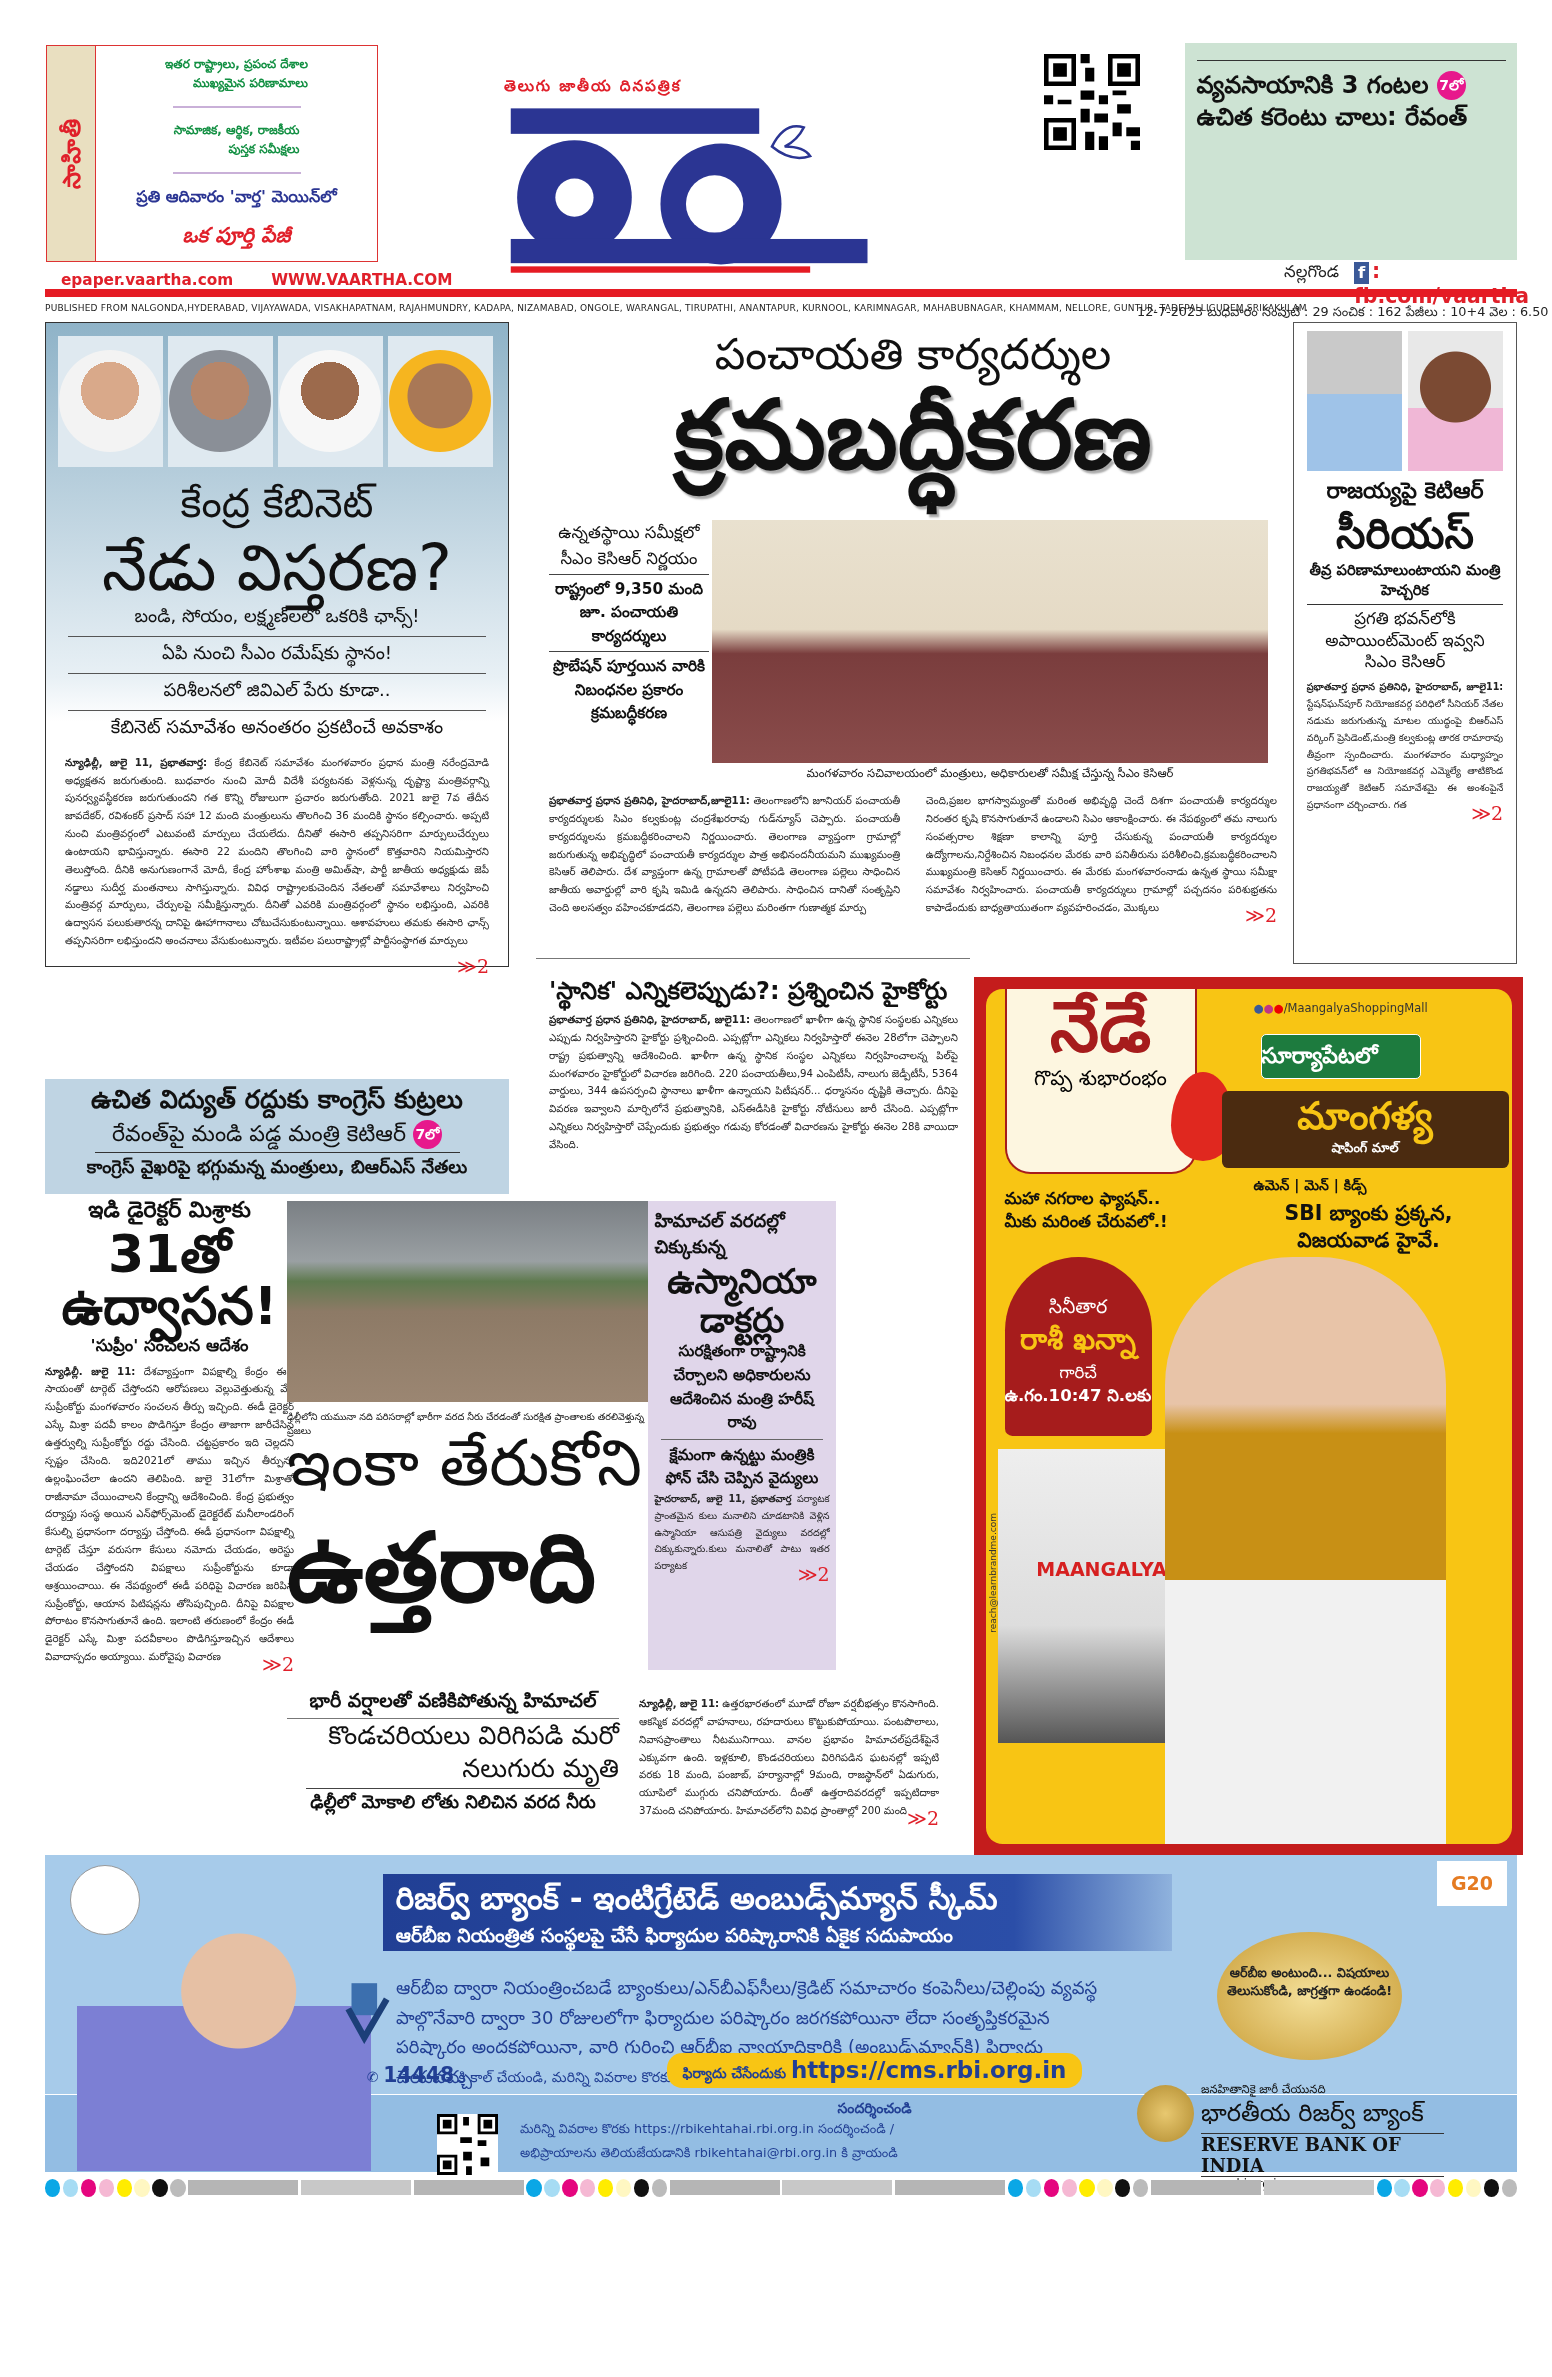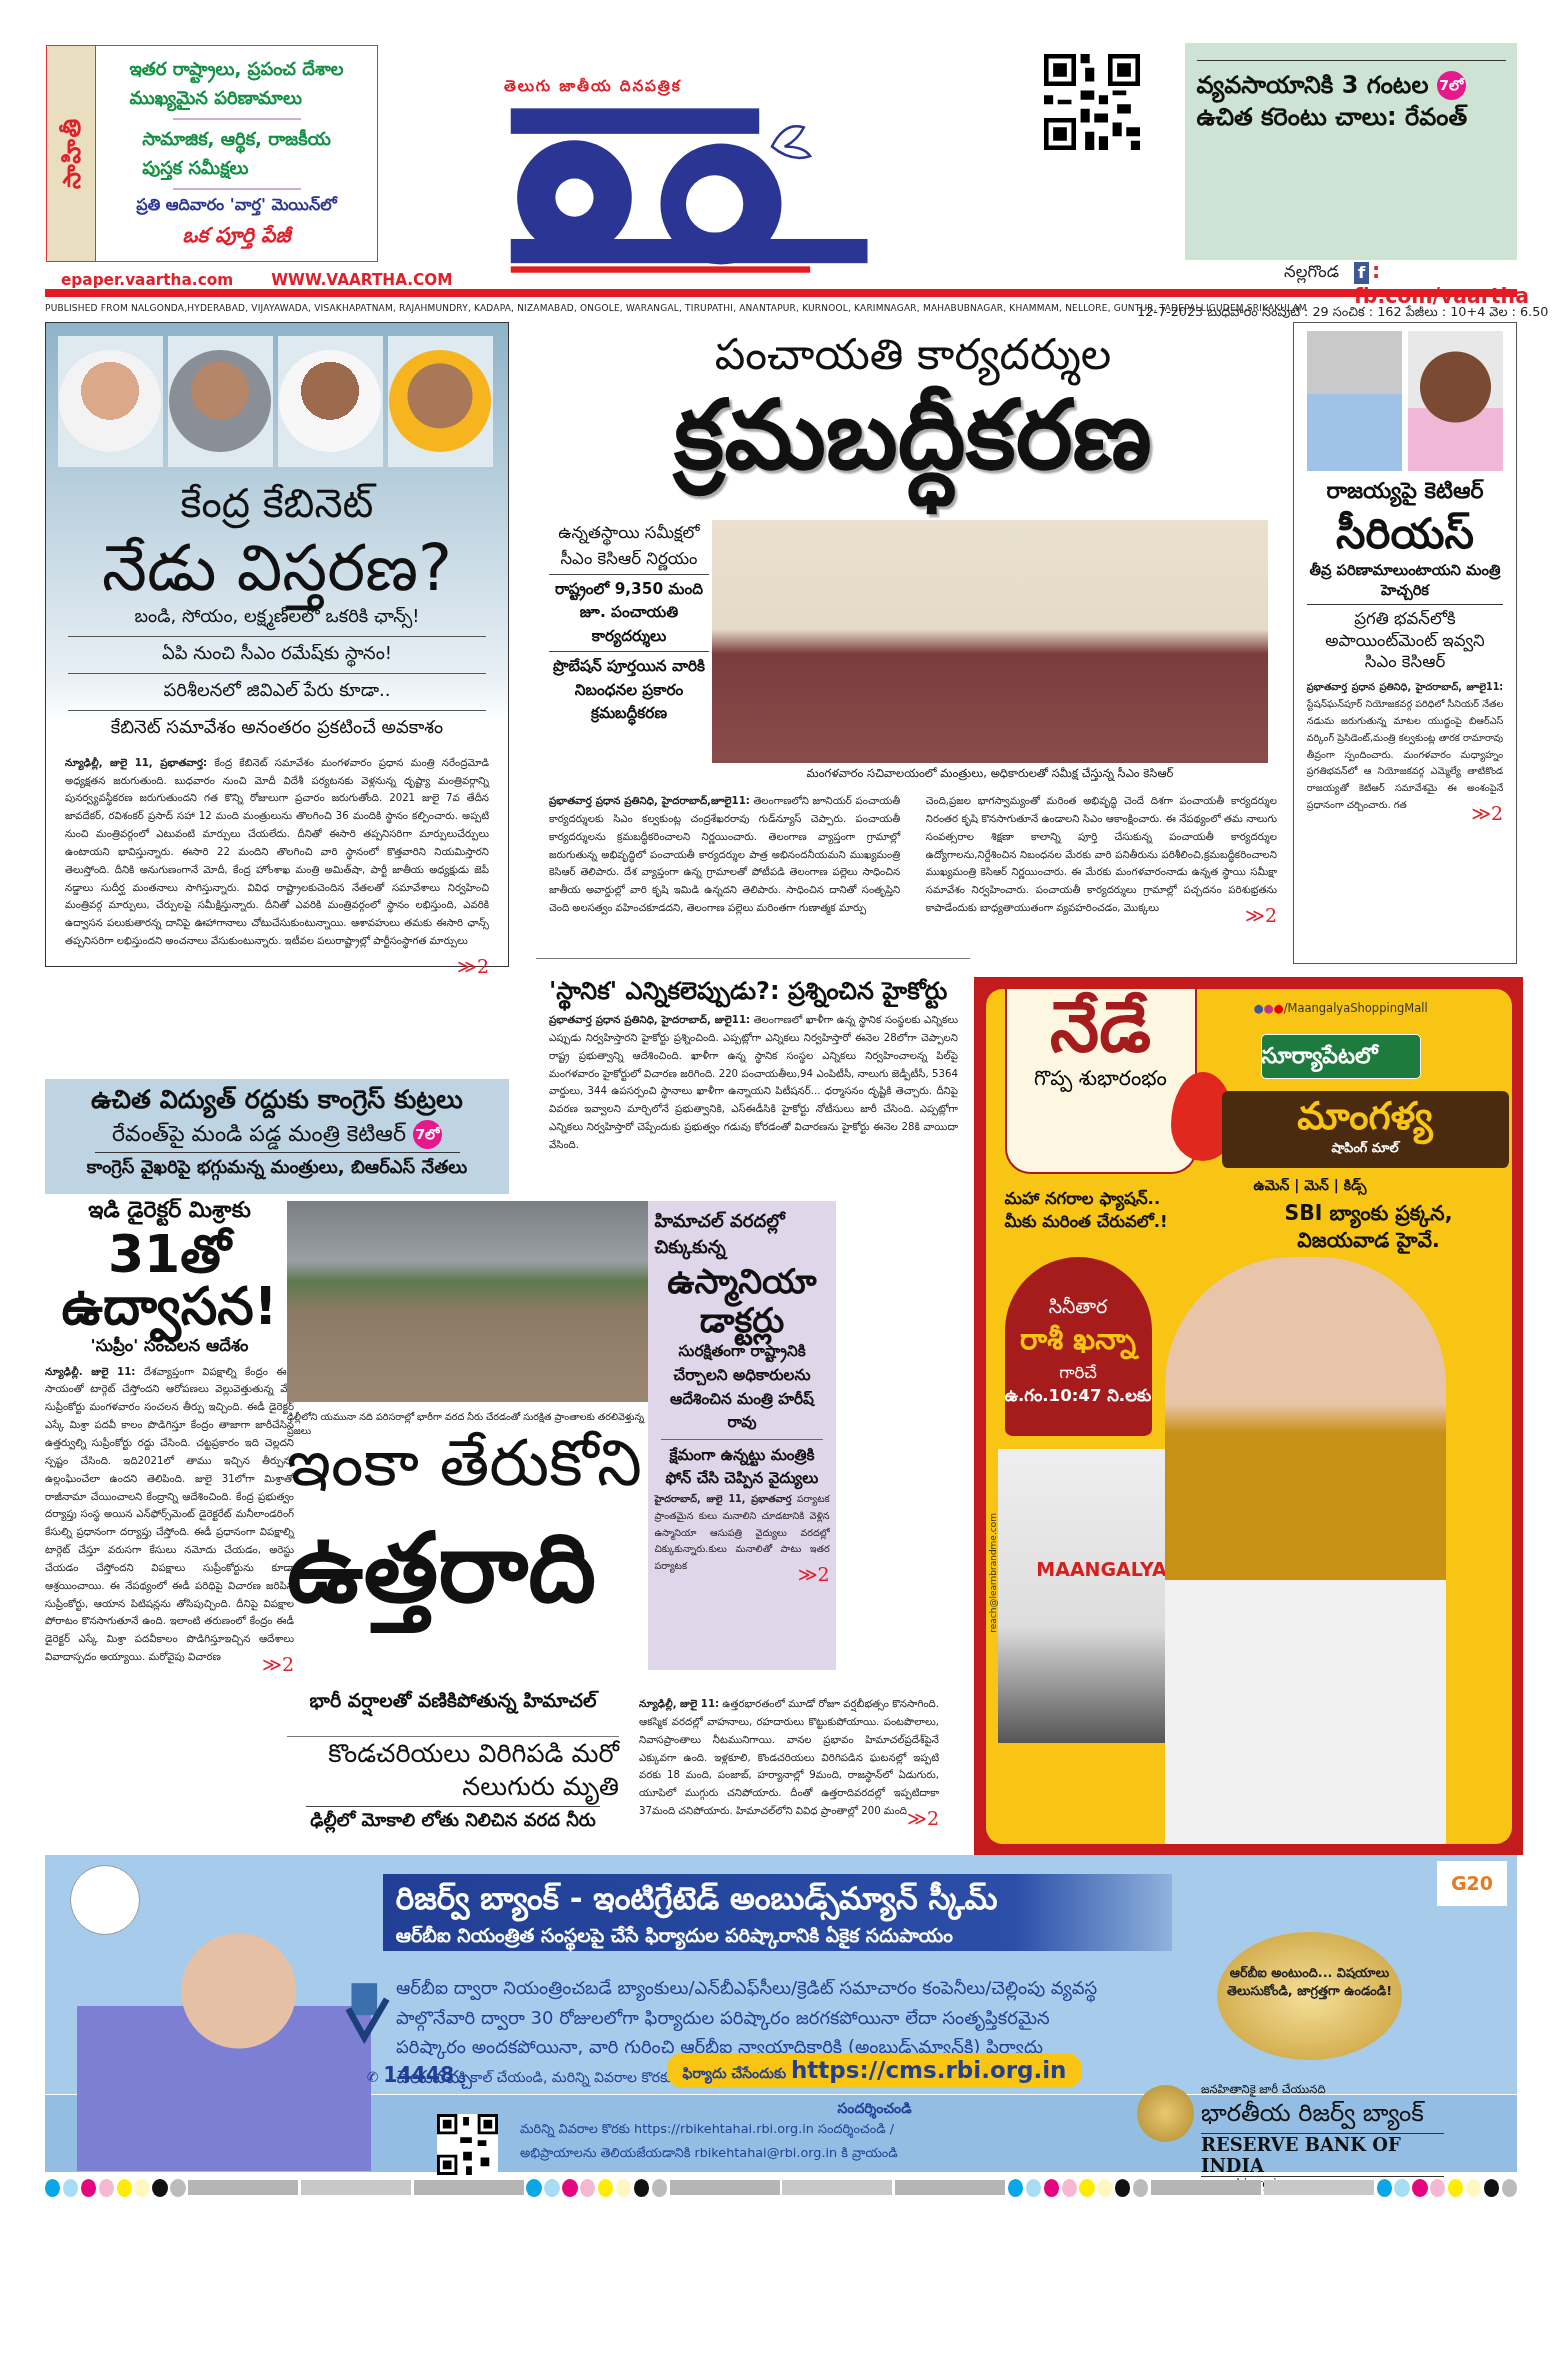--- a/index.html
+++ b/index.html
@@ -2,21 +2,21 @@
 <html style="font-size:10.2px"><head>
 <meta charset="utf-8">
 <style>
 *{box-sizing:border-box;margin:0;padding:0}
 body{width:1552px;height:2377px;background:#fff;font-family:"DejaVu Sans",sans-serif;color:#111;position:relative;overflow:hidden}
 .abs{position:absolute}
 
 .promo{left:46px;top:45px;width:332px;height:217px;border:1.3px solid #d33;display:flex}
 .promo .side{width:48px;background:#e9dfc0;display:flex;align-items:center;justify-content:center;writing-mode:vertical-rl;transform:rotate(180deg);color:#e0202a;font-weight:bold;font-size:24px;letter-spacing:1.3px}
 .promo .body{flex:1;padding:9px 6.4px;display:flex;flex-direction:column;align-items:center;justify-content:space-between;border-left:1.3px solid #d33}
-.promo .g{color:#139043;font-weight:bold;font-size:18px;line-height:1.6;text-align:left}
+.promo .g{color:#139043;font-weight:bold;font-size:12px;line-height:1.6;text-align:right}
 .promo .div{width:128px;height:1.9px;background:#c9b0d8}
 .promo .b{color:#2b3593;font-size:16px;font-weight:bold;text-align:center}
 .promo .r{color:#e0202a;font-size:20.4px;font-weight:bold;font-style:italic}
 .links{left:61px;top:271px;font-size:15.3px;font-weight:bold;color:#e0202a;display:flex;gap:38px}
 .logo-tag{left:504px;top:77px;color:#e0202a;font-size:15.3px;font-weight:bold;letter-spacing:1.9px}
 .logo{left:504px;top:102px;width:383px;height:172px}
 .qr{left:1044px;top:51px;width:96px;height:102px}
 .teaser{left:1185px;top:43px;width:332px;height:217px;background:#cde3d3;padding:9px 11.5px}
 .teaser .t{font-size:24px;font-weight:bold;line-height:1.35}
 .teaser .t2{font-size:25.5px;line-height:1.2}
@@ -78,21 +78,21 @@
 .doc{left:648px;top:1201px;width:188px;height:469px;background:#e0d6ea;padding:9px 6.4px}
 .doc .a{font-size:18px;font-weight:bold;text-align:left}
 .doc .b{font-size:34px;font-weight:bold;text-align:center;line-height:1.15}
 .doc .c{font-size:15.3px;font-weight:bold;text-align:center;line-height:1.55}
 .doc hr{border:0;border-top:1.3px solid #666;margin:3.8px 6.4px}
 .doc .body-txt{font-size:9.6px}
 .cap2{left:287px;top:1411px;width:358px;font-size:9.6px}
 .flood1{left:287px;top:1430px;width:358px;font-size:64px;line-height:1.05}
 .flood2{left:287px;top:1520px;width:358px;font-size:96px;font-weight:bold;line-height:1}
 .flood-deck{left:287px;top:1689px;width:332px}
-.flood-deck .a{font-size:19px;font-weight:bold;text-align:center;border-bottom:1.3px solid #777;padding-bottom:20px}
+.flood-deck .a{font-size:19px;font-weight:bold;text-align:center;border-bottom:1.3px solid #777;padding-bottom:2px}
 .flood-deck .b{font-size:25.5px;text-align:right;line-height:1.3}
 .flood-deck .c{font-size:18px;font-weight:bold;text-align:center;border-top:1.3px solid #444;margin:2.6px 19px 0;padding-top:2.6px}
 .flood-body{left:639px;top:1695px;width:300px}
 
 .ad{left:974px;top:977px;width:549px;height:878px;background:#c41c1c;padding:11.5px}
 .ad-in{width:100%;height:100%;background:#f8c514;border-radius:16.6px;position:relative;overflow:hidden}
 .nede{position:absolute;left:19px;top:0;width:192px;height:185px;background:#fdf6e0;border:2.6px solid #a61c1c;border-top:0;border-radius:0 0 25.5px 25.5px;text-align:center}
 .nede .a{font-size:70px;font-weight:bold;color:#a61c1c;line-height:1.1}
 .nede .b{font-size:20.4px;color:#000000}
 .social{position:absolute;left:268px;top:12.8px;font-size:11.5px;color:#333}

